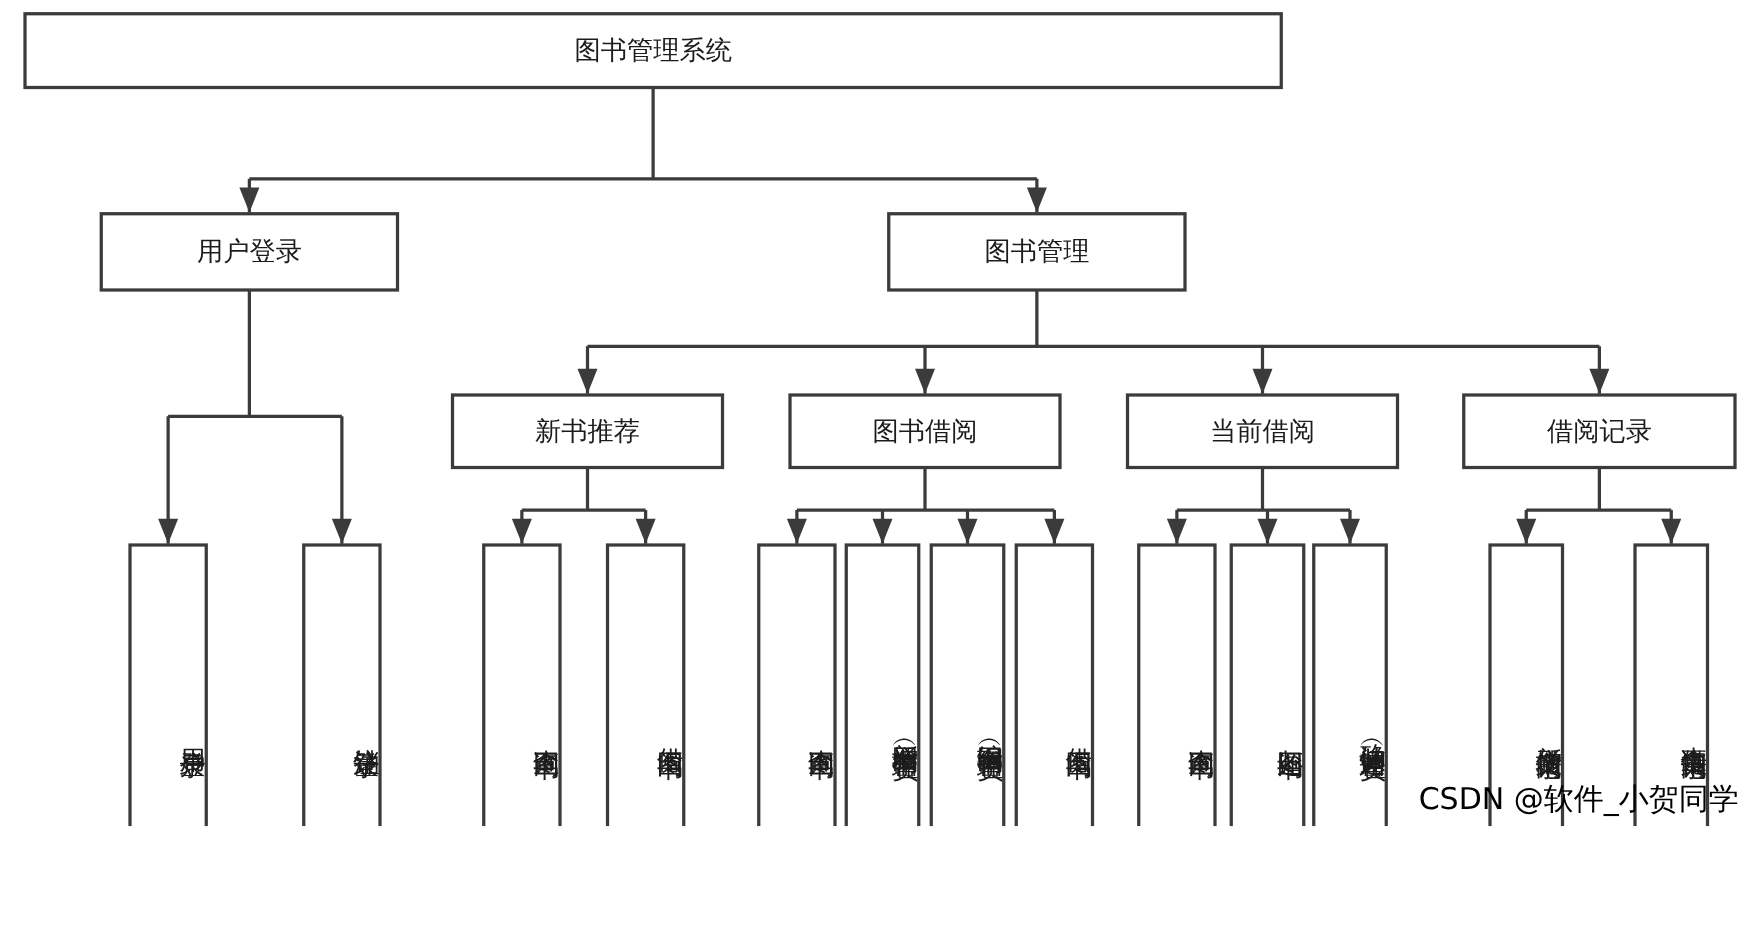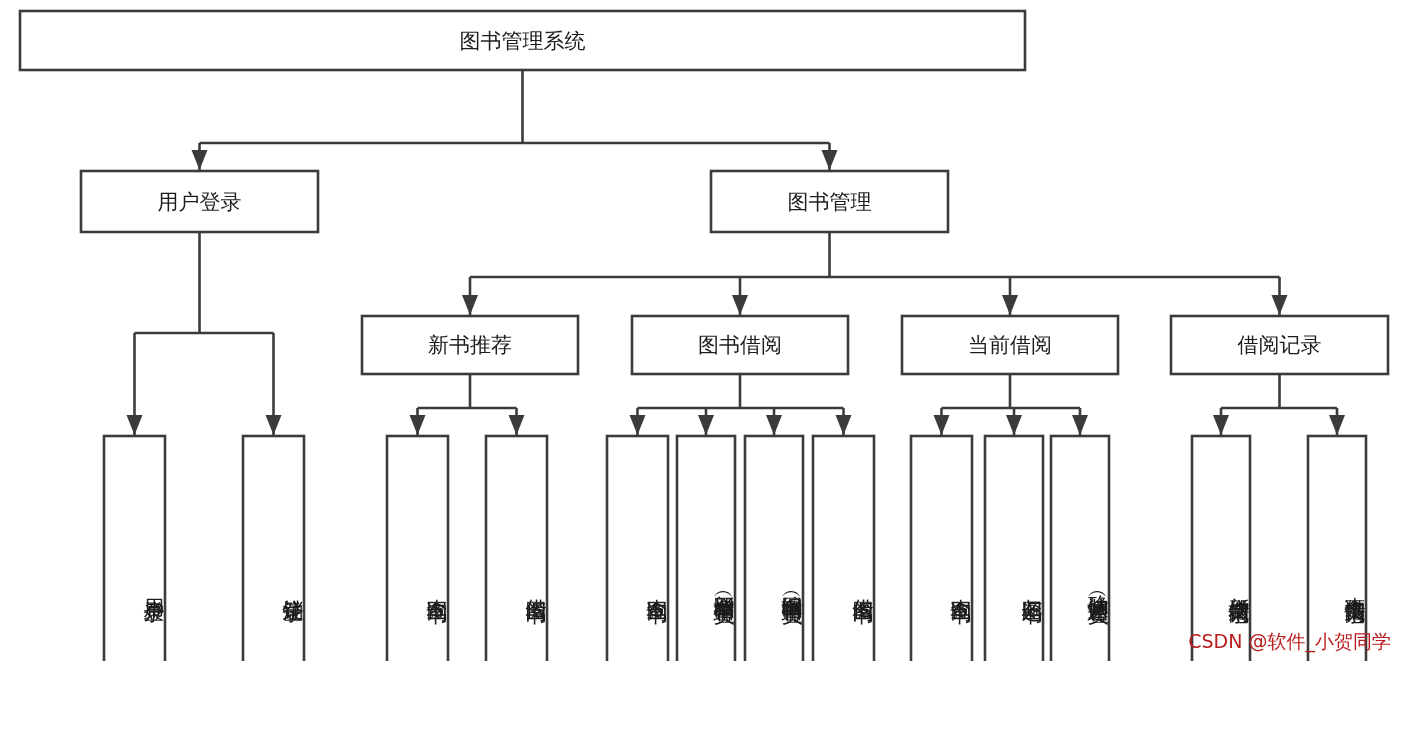--- a/index.html
+++ b/index.html
@@ -62,22 +62,22 @@
     display: flex;
     align-items: flex-start;
     justify-content: center;
     pointer-events: none;
   }
   .watermark {
     position: absolute;
     right: 14px;
     bottom: 6px;
     font-family: "DejaVu Sans", "Liberation Sans", sans-serif;
-    font-size: 19px;
-    color: #b91c1c;
+    font-size: 24px;
+    color: #000000;
     white-space: nowrap;
     user-select: none;
   }
 </style>
 </head>
 <body>
 
 <div id="diagram-root">
 
   <svg id="tree-svg" viewBox="0 0 1405 747">

